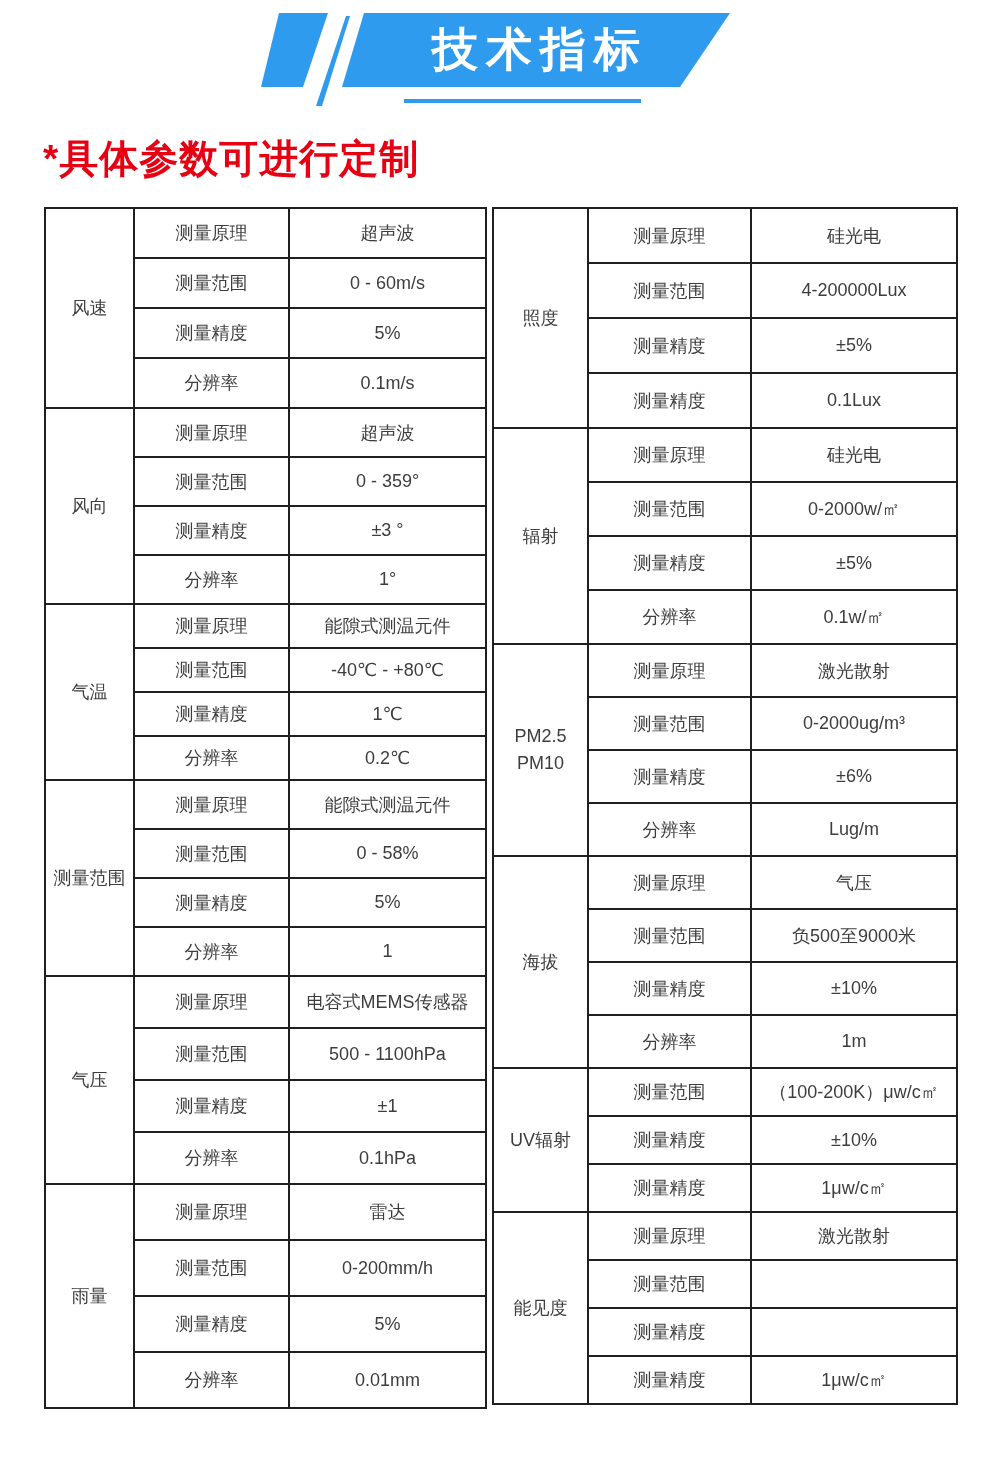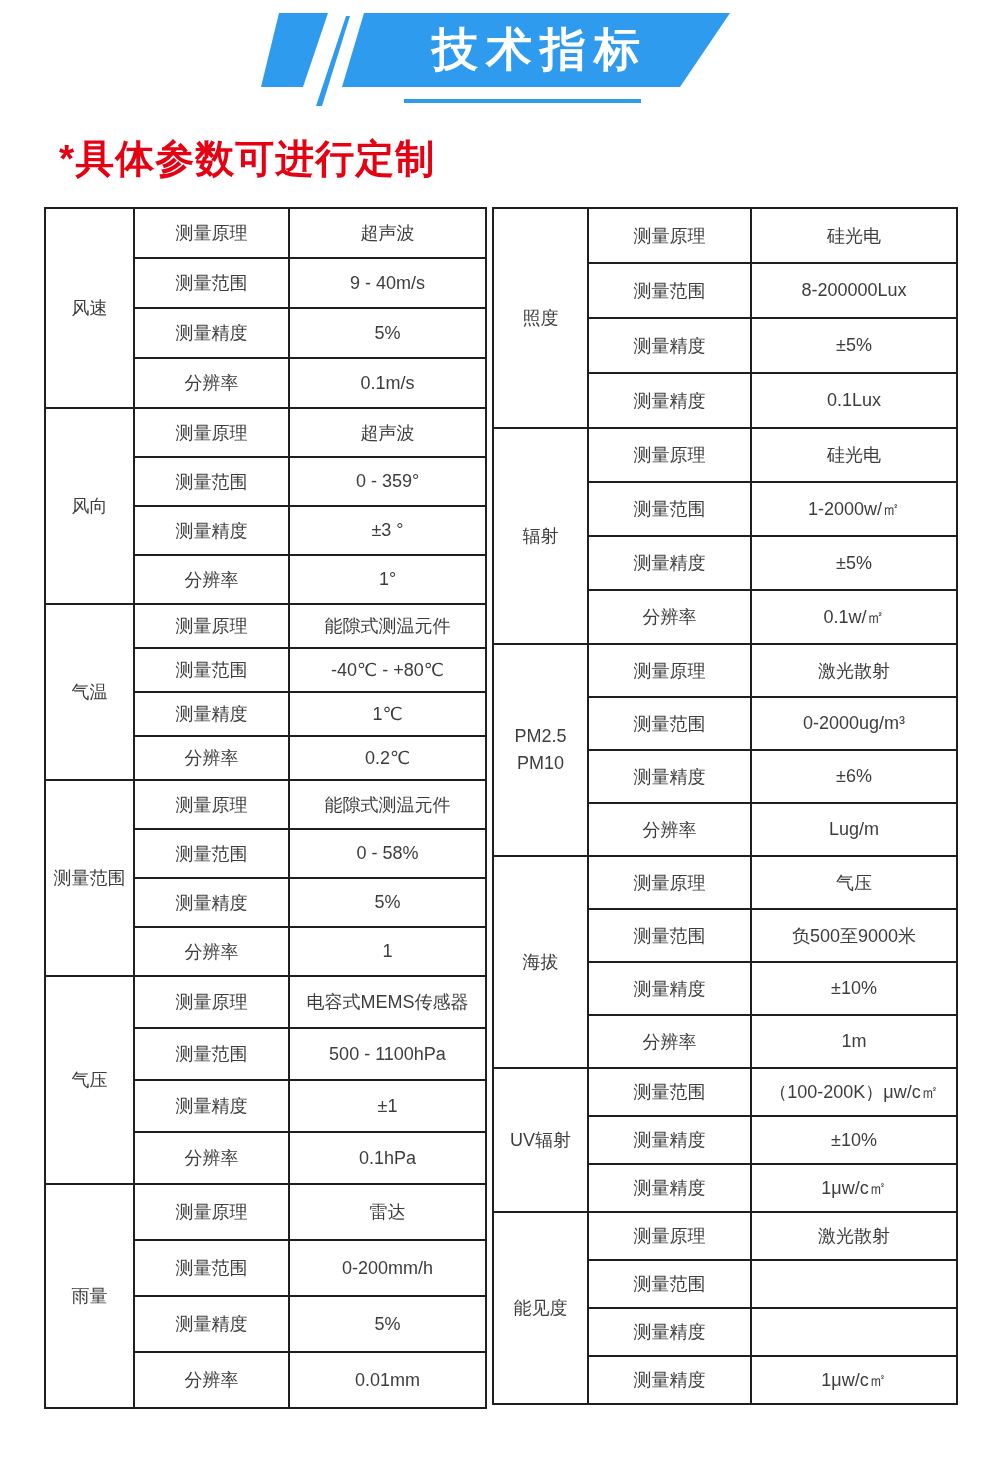--- a/index.html
+++ b/index.html
@@ -63,37 +63,37 @@
 <div class="page">
 
   <div class="banner">
     <div class="piece-small" style="background-color: rgb(47, 155, 239);"></div>
     <div class="piece-slash" style="background-color: rgb(47, 155, 239);"></div>
     <div class="piece-main" style="background-color: rgb(47, 155, 239);"></div>
     <div class="underline" style="background-color: rgb(47, 155, 239);"></div>
     <div class="title">技术指标</div>
   </div>
 
-  <div class="note" style="color: rgb(230, 0, 18); margin-left: 16px;">*具体参数可进行定制</div>
+  <div class="note" style="color: rgb(230, 0, 18);">*具体参数可进行定制</div>
 
   <table class="spec" id="left-table">
     <colgroup>
         <col style="width:89px">
         <col style="width:155px">
         <col style="width:197px">
       </colgroup>
   <tbody>
         <tr style="height: 50px;">
           <td class="sec-name" rowspan="4">风速</td>
           <td>测量原理</td>
           <td>超声波</td>
         </tr>
         <tr style="height: 50px;">
           <td>测量范围</td>
-          <td>9 - 40m/s</td>
+          <td>0 - 60m/s</td>
         </tr>
         <tr style="height: 50px;">
           <td>测量精度</td>
           <td>5%</td>
         </tr>
         <tr style="height: 50px;">
           <td>分辨率</td>
           <td>0.1m/s</td>
         </tr>
       </tbody>
@@ -201,40 +201,40 @@
         <col style="width:206px">
       </colgroup>
   <tbody>
         <tr style="height: 55px;">
           <td class="sec-name" rowspan="4">照度</td>
           <td>测量原理</td>
           <td>硅光电</td>
         </tr>
         <tr style="height: 55px;">
           <td>测量范围</td>
-          <td>8-200000Lux</td>
+          <td>4-200000Lux</td>
         </tr>
         <tr style="height: 55px;">
           <td>测量精度</td>
           <td>±5%</td>
         </tr>
         <tr style="height: 55px;">
           <td>测量精度</td>
           <td>0.1Lux</td>
         </tr>
       </tbody>
       <tbody>
         <tr style="height: 54px;">
           <td class="sec-name" rowspan="4">辐射</td>
           <td>测量原理</td>
           <td>硅光电</td>
         </tr>
         <tr style="height: 54px;">
           <td>测量范围</td>
-          <td>1-2000w/㎡</td>
+          <td>0-2000w/㎡</td>
         </tr>
         <tr style="height: 54px;">
           <td>测量精度</td>
           <td>±5%</td>
         </tr>
         <tr style="height: 54px;">
           <td>分辨率</td>
           <td>0.1w/㎡</td>
         </tr>
       </tbody>

